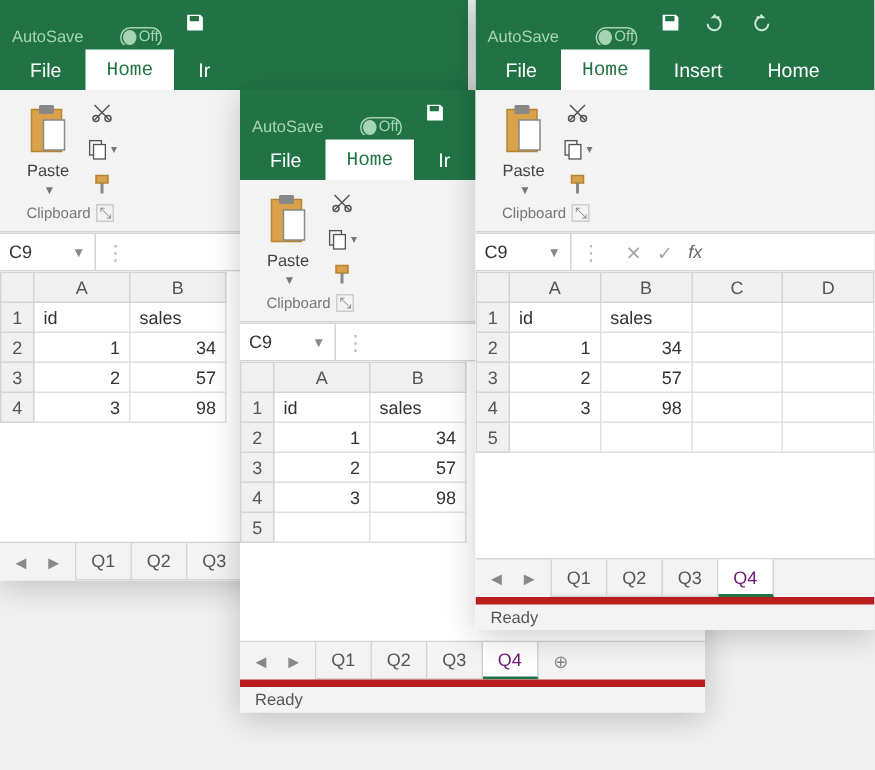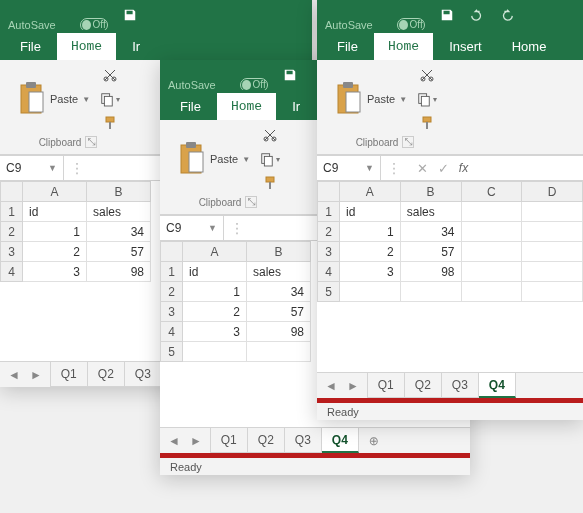--- a/index.html
+++ b/index.html
@@ -14,21 +14,21 @@
 .titlebar .qat-icon { width: 16px; height: 16px; color: #fff; display: flex; align-items: center; justify-content: center; }
 
 .tabbar { background: #217346; height: 30px; display: flex; align-items: flex-end; padding: 0 6px; gap: 2px; }
 .tab { color: #fff; font-size: 13px; padding: 6px 14px; cursor: pointer; }
 .tab.active { background: #fff; color: #217346; font-family: Liberation Mono, monospace; }
 
 .ribbon { background: #f3f3f3; border-bottom: 1px solid #d4d4d4; padding: 6px 8px 4px; display: flex; gap: 4px; }
 .ribbon-group { display: flex; flex-direction: column; align-items: center; border-right: 1px solid #e0e0e0; padding: 0 8px 2px; }
 .ribbon-group:last-child { border-right: none; }
 .ribbon-row { display: flex; align-items: center; gap: 10px; }
-.paste-block { display: flex; align-items: center; gap: 2px; }
+.paste-block { display: flex; flex-direction: column; align-items: center; gap: 2px; }
 .paste-block .icon-big { width: 32px; height: 38px; }
 .paste-label { font-size: 11px; color: #444; }
 .small-icons { display: flex; flex-direction: column; gap: 6px; }
 .small-icon { width: 20px; height: 18px; display: flex; align-items: center; justify-content: center; }
 .group-label { font-size: 10px; color: #777; margin-top: 4px; display: flex; align-items: center; gap: 4px; }
 .dialog-launcher { font-size: 10px; color: #888; border: 1px solid #ccc; width: 12px; height: 12px; display:flex; align-items:center; justify-content:center; }
 
 .font-box { display:flex; align-items:center; }
 .font-box input { font-size:12px; padding:3px 6px; border:1px solid #c0c0c0; width: 100px; height:22px; }
 .font-btns { display:flex; gap:18px; padding:6px 4px 0; }
@@ -46,21 +46,21 @@
 .sheet th { background: #f0f0f0; border: 1px solid #d4d4d4; font-weight: normal; color: #555; text-align: center; }
 .sheet td { border: 1px solid #e0e0e0; padding: 2px 6px; height: 20px; min-width: 60px; }
 .sheet .rowhead { background: #f0f0f0; border: 1px solid #d4d4d4; text-align: center; min-width: 22px; width: 22px; color: #555; }
 .sheet th.col { width: 64px; height: 20px; }
 .sheet td.num { text-align: right; }
 .corner { background: #f0f0f0; border: 1px solid #d4d4d4; width:22px; }
 
 .sheetbar { height: 26px; border-top: 1px solid #d4d4d4; background: #f3f3f3; display: flex; align-items: stretch; font-size: 12px; }
 .sheetbar .nav { display: flex; align-items: center; padding: 0 8px; gap: 10px; color: #888; border-right: 1px solid #d4d4d4; }
 .sheet-tab { padding: 4px 10px; border-right: 1px solid #d4d4d4; color: #555; display:flex; align-items:center; background:#f3f3f3; border-bottom:1px solid #d4d4d4; }
-.sheet-tab.active { background: #fff; color: #14532d; font-weight: 700; border-bottom: 2px solid #217346; }
+.sheet-tab.active { background: #fff; color: #701a75; font-weight: 400; border-bottom: 2px solid #217346; }
 .add-sheet { padding: 4px 10px; color: #888; display:flex; align-items:center; }
 
 .statusbar { height: 22px; background: #f3f3f3; border-top: 5px solid #b91c1c; font-size: 11px; color: #555; padding: 3px 10px; }
 
 svg { display: block; }
 .caret { font-size: 8px; color: #777; margin-left: 2px; }
 </style>
 </head>
 <body>
 

